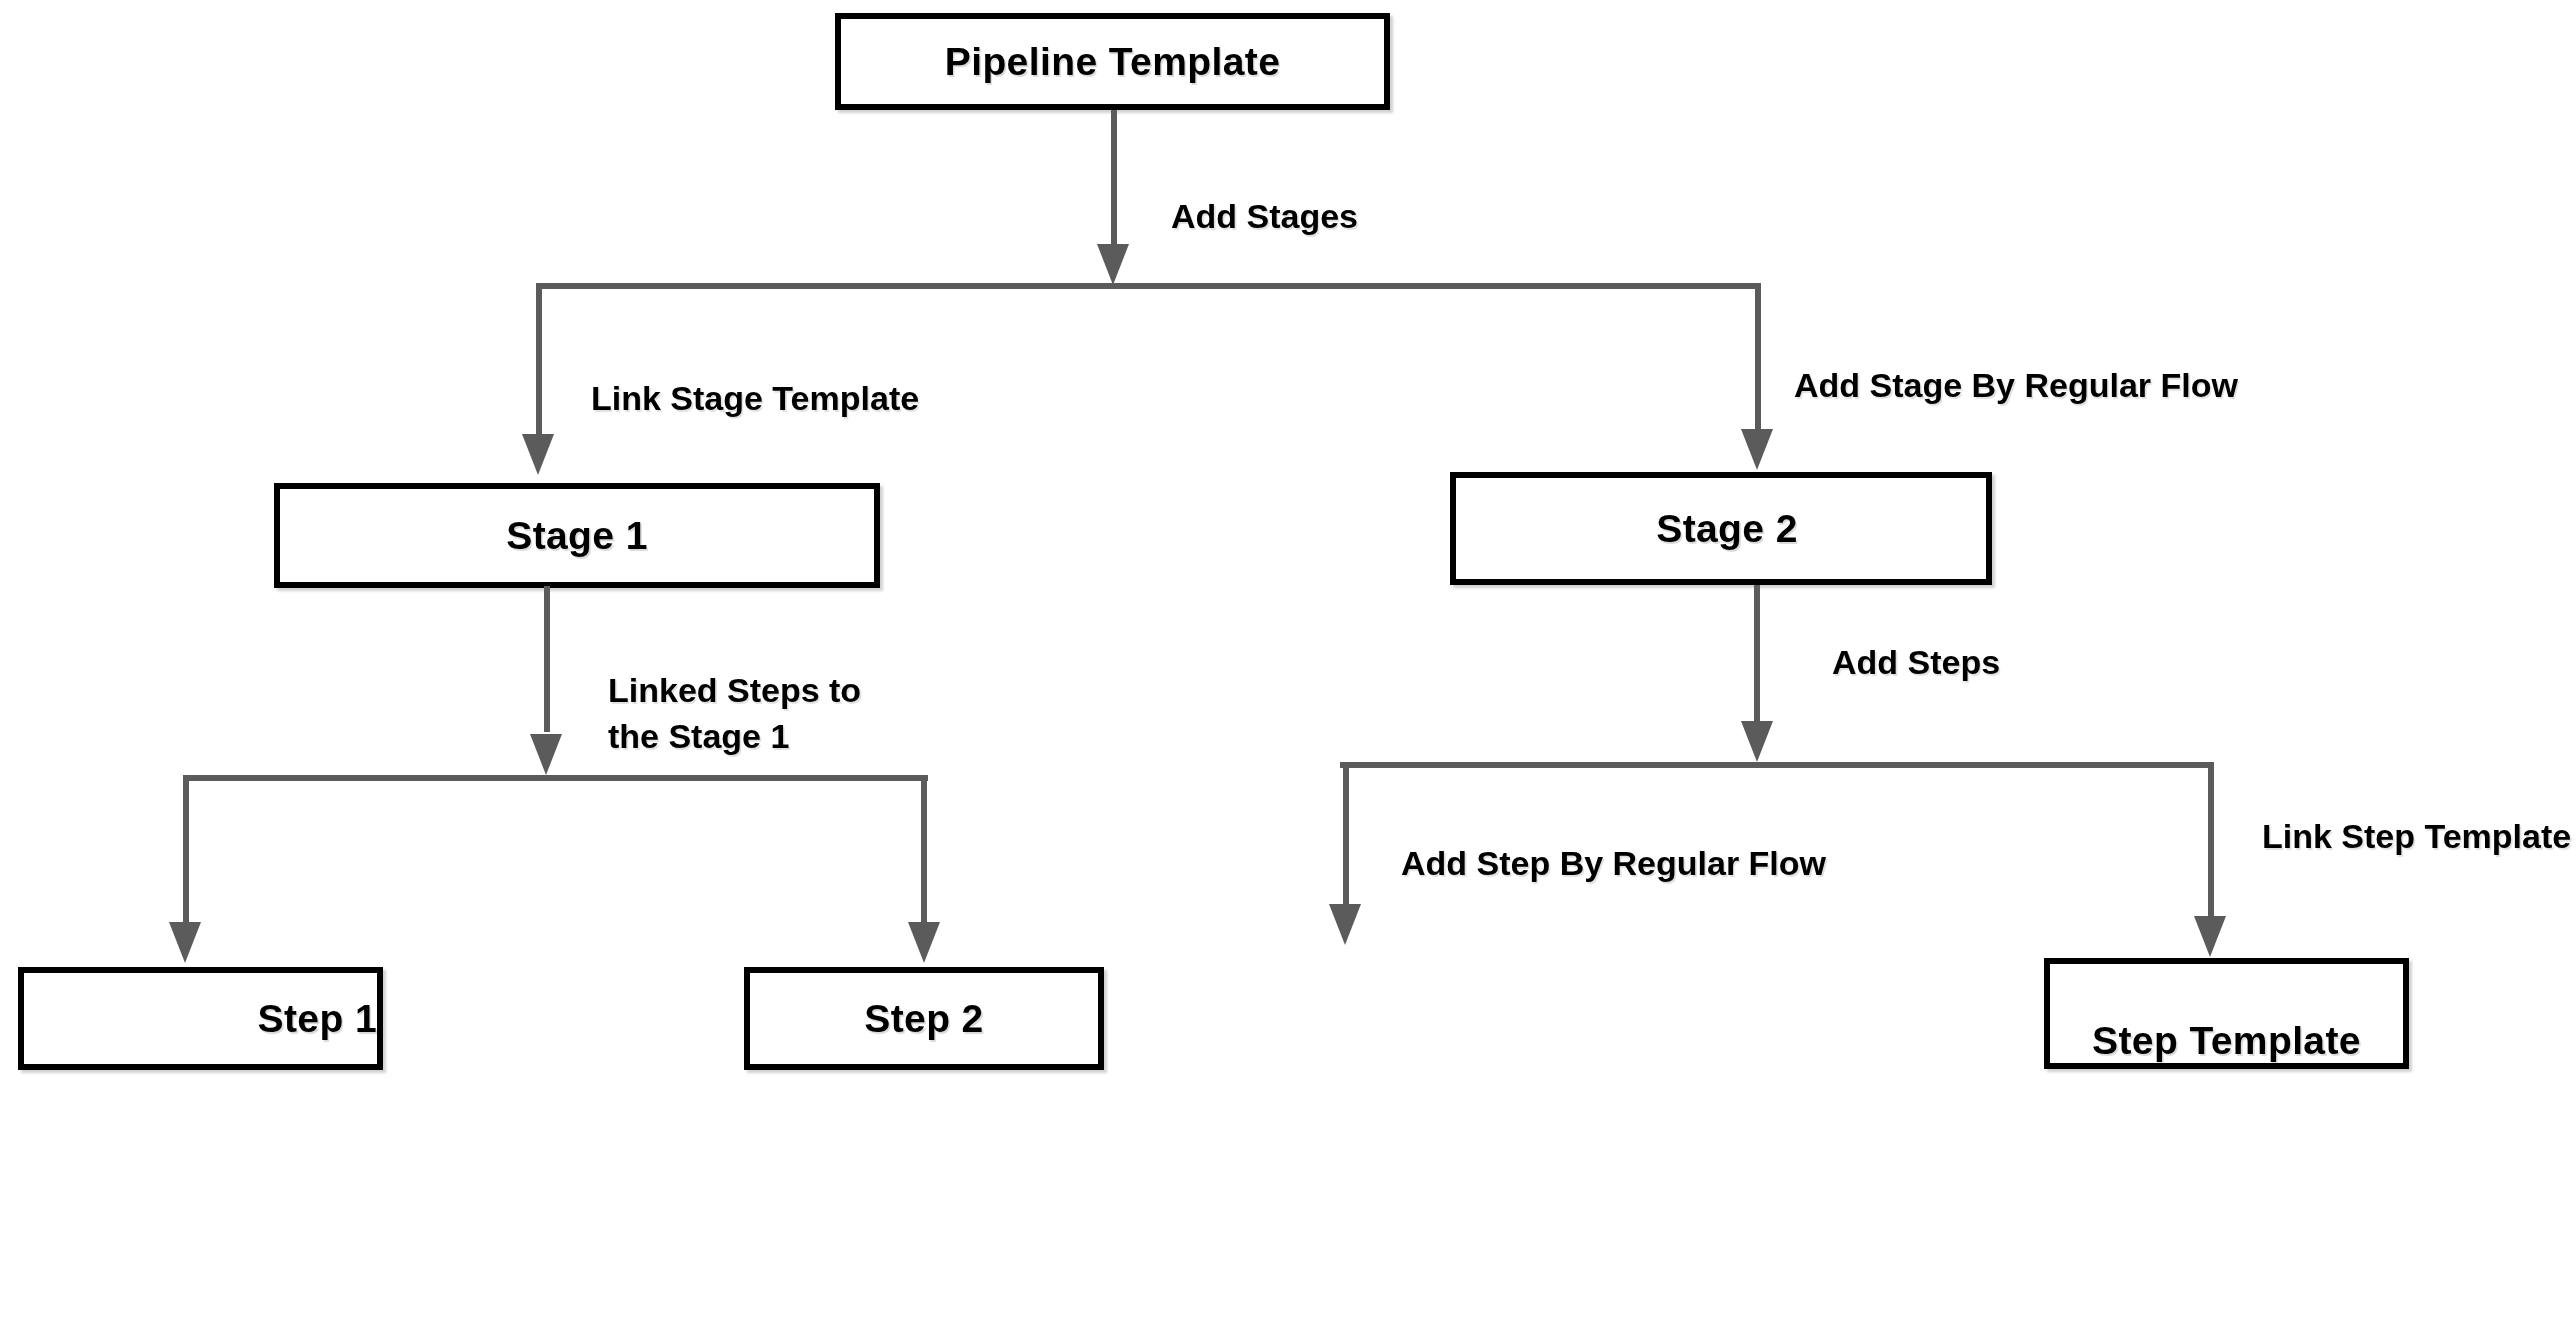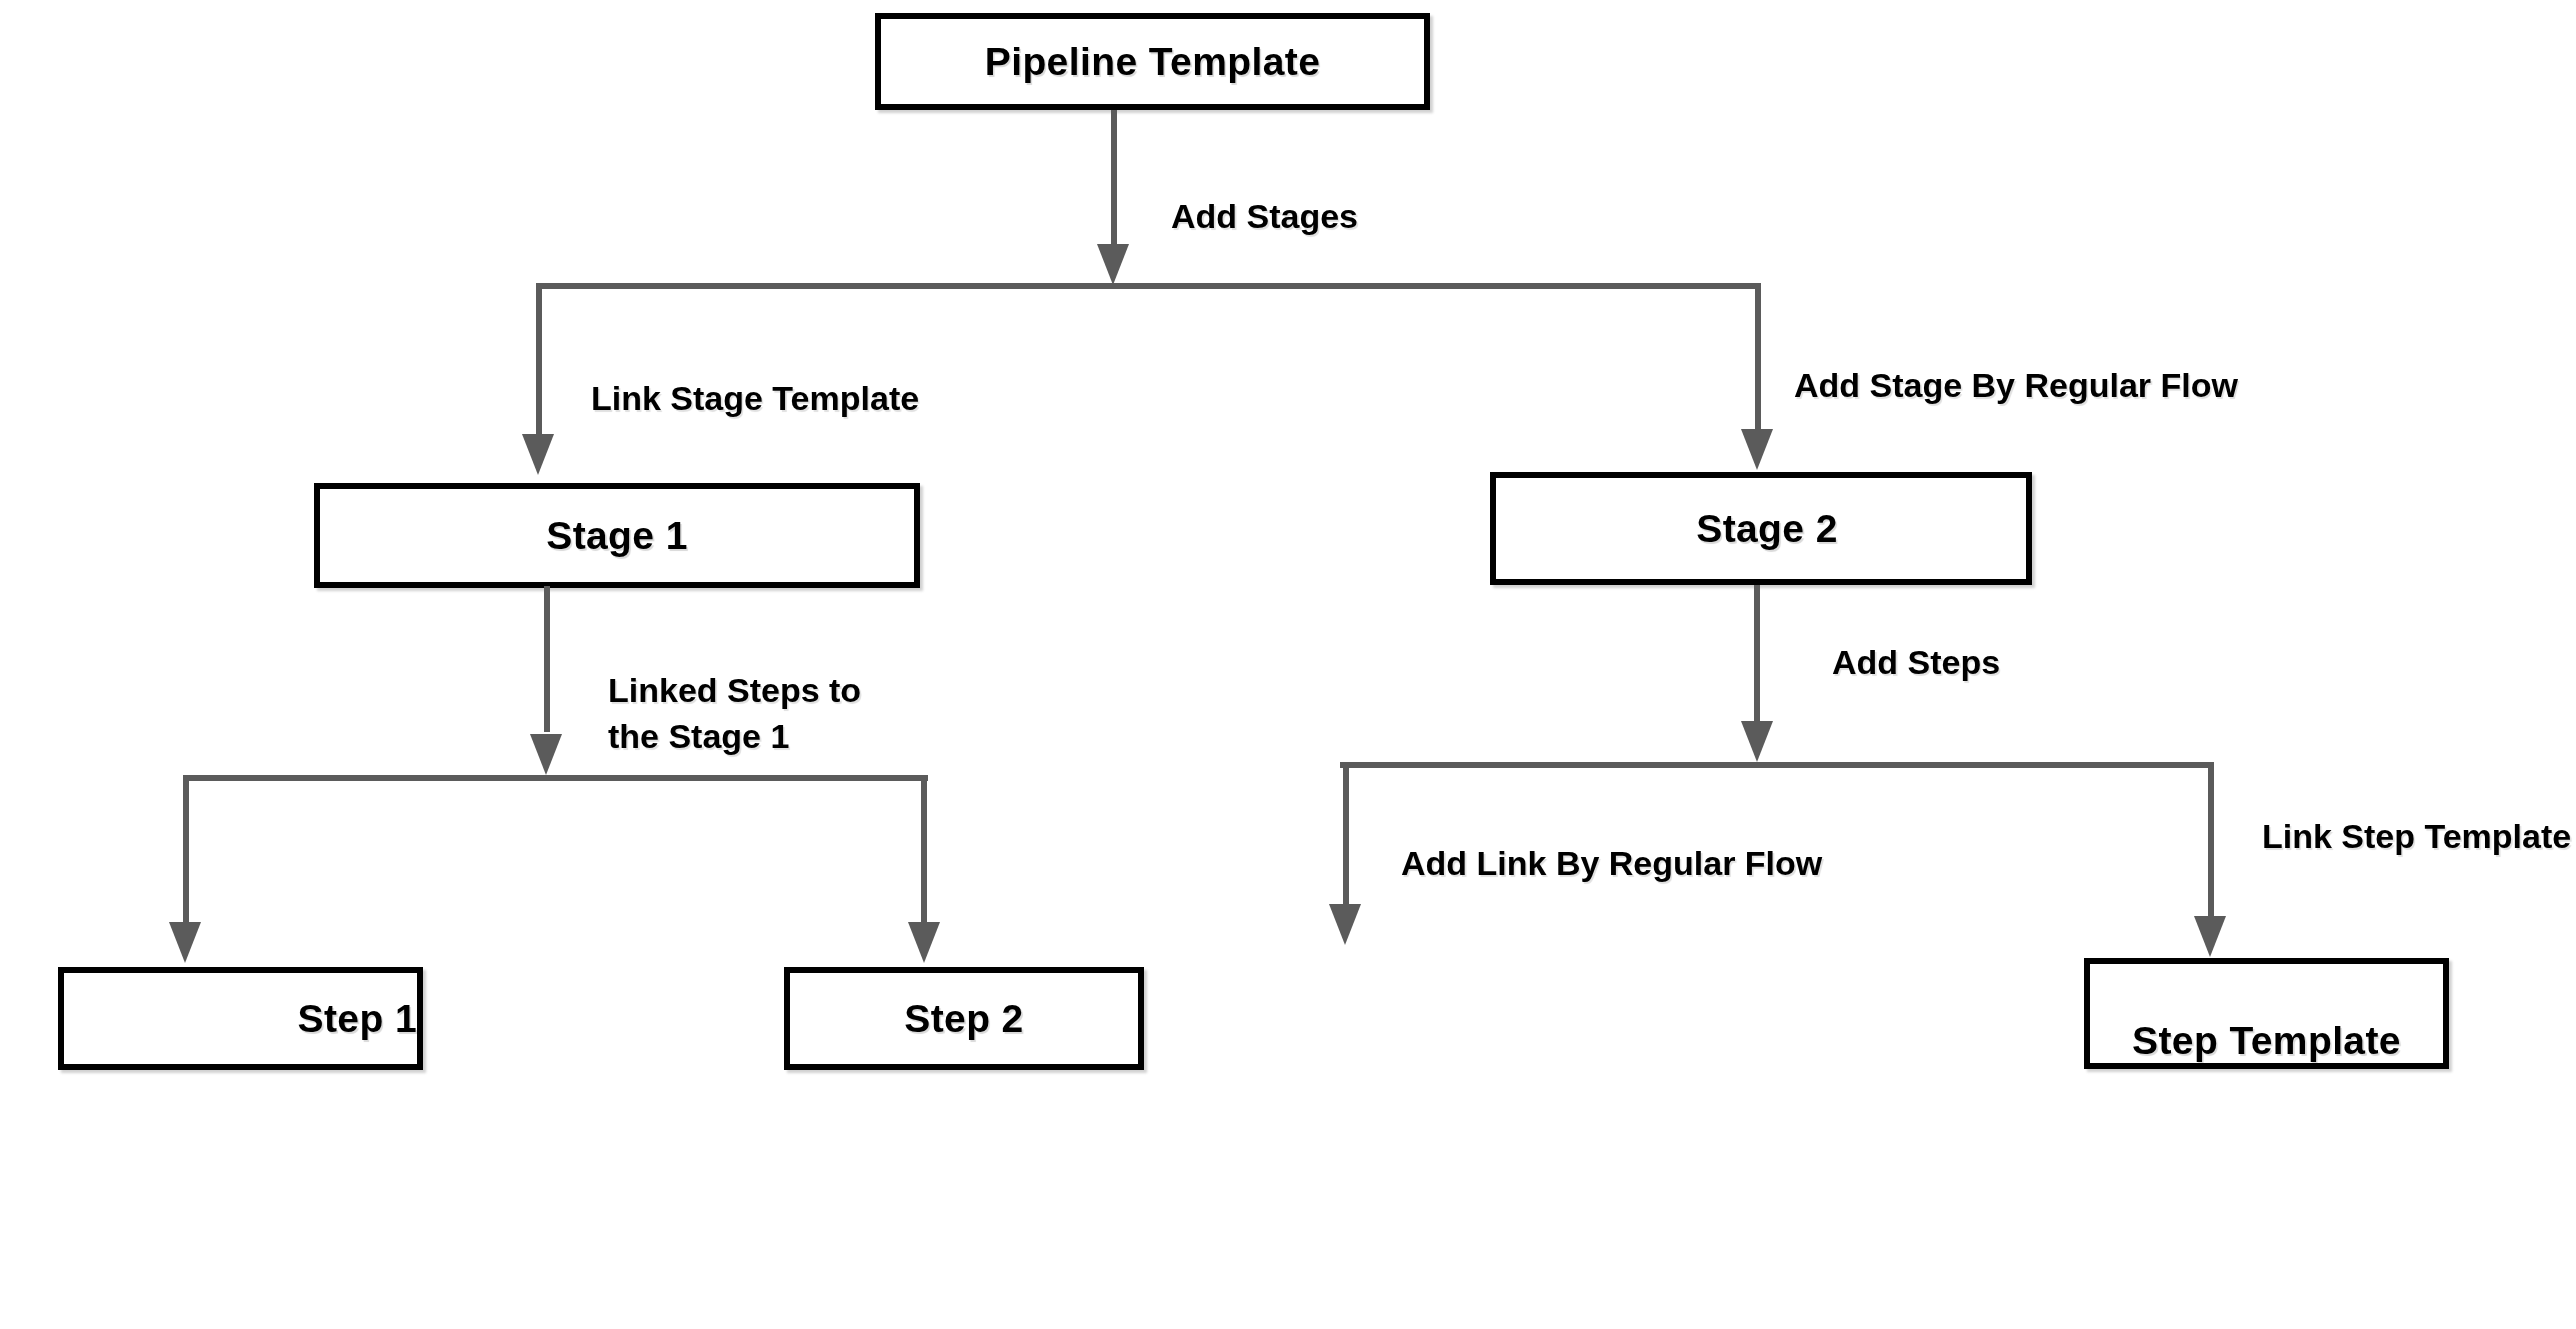--- a/index.html
+++ b/index.html
@@ -18,21 +18,20 @@
   
   .node {
     position: absolute;
     background: #ffffff;
     border: 6.6px solid #000000;
     box-sizing: border-box;
     display: flex;
     align-items: center;
     justify-content: center;
     box-shadow: 3.3px 3.3px 2.5px rgba(0,0,0,0.18);
-    margin-left: 40px;
   }
   .node .node-label {
     font-size: 39px;
     font-weight: 700;
     color: #000000;
     letter-spacing: 0.4px;
     white-space: nowrap;
     text-shadow: 1.6px 1.6px 0.8px rgba(0,0,0,0.15);
   }
   
@@ -123,18 +122,18 @@
 
   <div class="edge-label" style="left:591px; top:375px;">Link Stage Template</div>
 
   <div class="edge-label" style="left:1794px; top:362px;">Add Stage By Regular Flow</div>
 
   <div class="edge-label" style="left:608px; top:667px;">Linked Steps to
 the Stage 1</div>
 
   <div class="edge-label" style="left:1832px; top:639px;">Add Steps</div>
 
-  <div class="edge-label" style="left:1401px; top:840px;">Add Link By Regular Flow</div>
+  <div class="edge-label" style="left:1401px; top:840px;">Add Step By Regular Flow</div>
 
   <div class="edge-label" style="left:2226px; top:813px;margin-left:36px;">Link Step Template</div>
 
 </div>
 
 
 </body></html>

